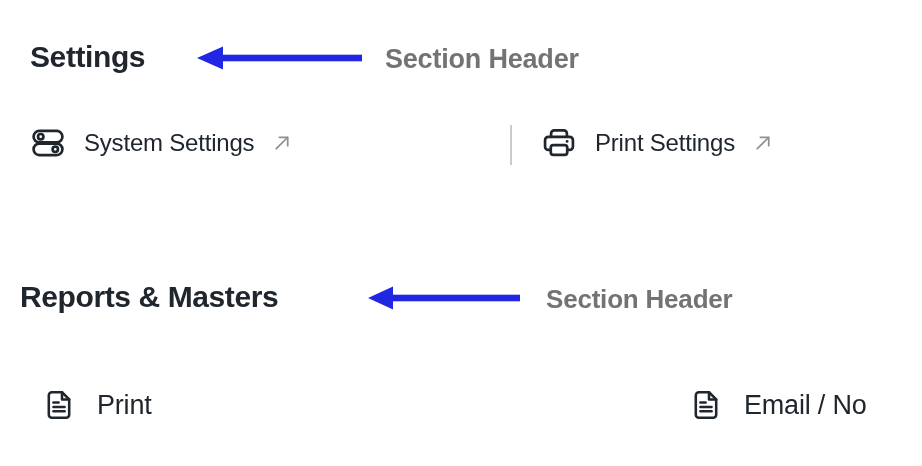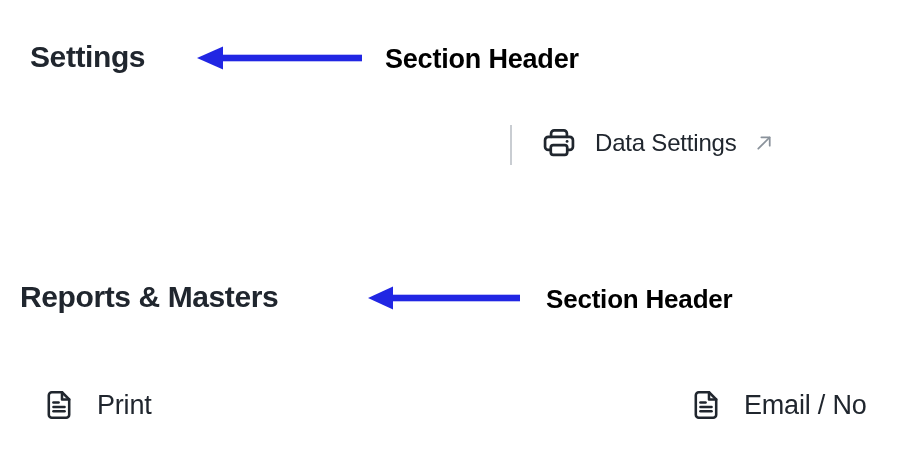--- a/index.html
+++ b/index.html
@@ -12,21 +12,21 @@
   .canvas { position: absolute; inset: 0; width: 800px; height: 466px; background: #fff; }
 
   .section-title {
     position: absolute;
     font-size: 30px; font-weight: 700; letter-spacing: -0.4px;
     color: #20262E; line-height: 33px; white-space: nowrap;
   }
   .annot-label {
     position: absolute;
     font-weight: 700; letter-spacing: -0.2px;
-    color: #000000; line-height: 33px; white-space: nowrap;
+    color: #737373; line-height: 33px; white-space: nowrap;
   }
   .annot-arrow { position: absolute; display: block; }
 
   .link-item {
     position: absolute; display: flex; align-items: center;
     text-decoration: none; cursor: pointer; white-space: nowrap;
   }
   .link-item .lnk-icon { flex: 0 0 auto; display: block; color: #20262E; }
   .link-item .lnk-label { color: #20262E; letter-spacing: -0.2px; }
   .row1 .lnk-label { font-size: 24px; font-weight: 400; margin-left: 17px; }
@@ -44,31 +44,44 @@
 
   <h2 class="section-title" style="left:30px; top:40px;">Settings</h2>
 
   <svg class="annot-arrow" style="left:195px; top:45px;" width="168" height="26" viewBox="0 0 168 26" aria-hidden="true">
     <polygon points="2,13 28,1.5 28,24.5" fill="#2126E3"></polygon>
     <rect x="26" y="9.7" width="141" height="6.6" fill="#2126E3"></rect>
   </svg>
 
   <div class="annot-label" style="left:385px; top:43px; font-size:27px;">Section Header</div>
 
+  <div class="link-item row1" style="left:29px; top:124px;">
+    <svg class="lnk-icon" width="38" height="38" viewBox="0 0 24 24" fill="none" stroke="currentColor" stroke-width="1.7" stroke-linecap="round" stroke-linejoin="round" aria-hidden="true">
+      <rect x="2.9" y="4.4" width="18.2" height="7.2" rx="3.6"></rect>
+      <circle cx="7.4" cy="8" r="1.7"></circle>
+      <rect x="2.9" y="12.4" width="18.2" height="7.2" rx="3.6"></rect>
+      <circle cx="16.6" cy="16" r="1.7"></circle>
+    </svg>
+    <span class="lnk-label">System Settings</span>
+    <svg class="ext-icon" width="22" height="22" viewBox="0 0 20 20" fill="none" stroke="currentColor" stroke-width="1.6" stroke-linecap="round" stroke-linejoin="round" aria-hidden="true">
+      <path d="M4.8 15.2 L15 5"></path>
+      <path d="M7.6 4.8 H15.2 V12.4"></path>
+    </svg>
+  </div>
 
   <div class="v-divider" style="left:510px; top:125px; height:40px;"></div>
 
   <div class="link-item row1" style="left:540px; top:124px;">
     <svg class="lnk-icon" width="38" height="38" viewBox="0 0 24 24" fill="none" stroke="currentColor" stroke-width="1.7" stroke-linecap="round" stroke-linejoin="round" aria-hidden="true">
       <path d="M7 8.1 V6 a2 2 0 0 1 2 -2 h6 a2 2 0 0 1 2 2 v2.1"></path>
       <rect x="3.2" y="8.1" width="17.6" height="8.3" rx="2.1"></rect>
       <circle cx="17.1" cy="11" r="0.9" fill="currentColor" stroke="none"></circle>
       <rect x="6.8" y="13.3" width="10.4" height="6.2" rx="1.6" fill="#ffffff"></rect>
     </svg>
-    <span class="lnk-label">Data Settings</span>
+    <span class="lnk-label">Print Settings</span>
     <svg class="ext-icon" width="22" height="22" viewBox="0 0 20 20" fill="none" stroke="currentColor" stroke-width="1.6" stroke-linecap="round" stroke-linejoin="round" aria-hidden="true">
       <path d="M4.8 15.2 L15 5"></path>
       <path d="M7.6 4.8 H15.2 V12.4"></path>
     </svg>
   </div>
 
   <h2 class="section-title" style="left:20px; top:280px;">Reports &amp; Masters</h2>
 
   <svg class="annot-arrow" style="left:366px; top:285px;" width="156" height="26" viewBox="0 0 156 26" aria-hidden="true">
     <polygon points="2,13 27,1.5 27,24.5" fill="#2126E3"></polygon>

